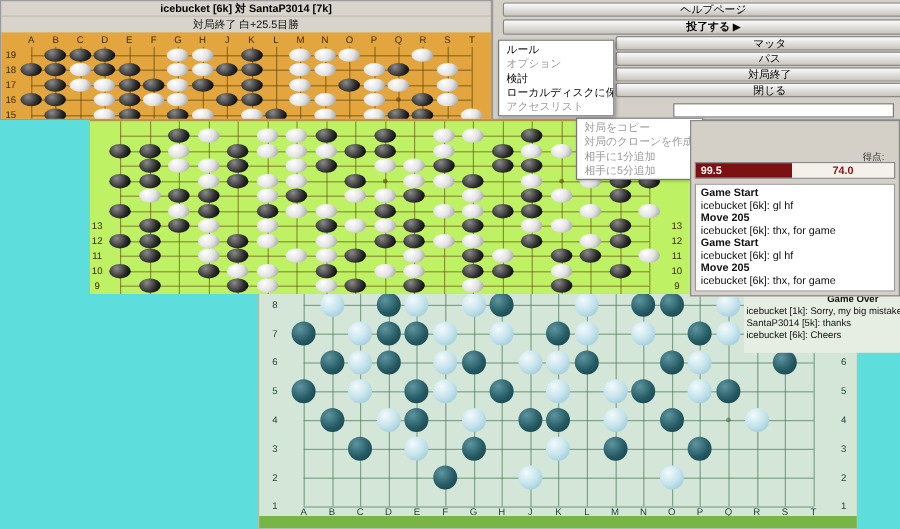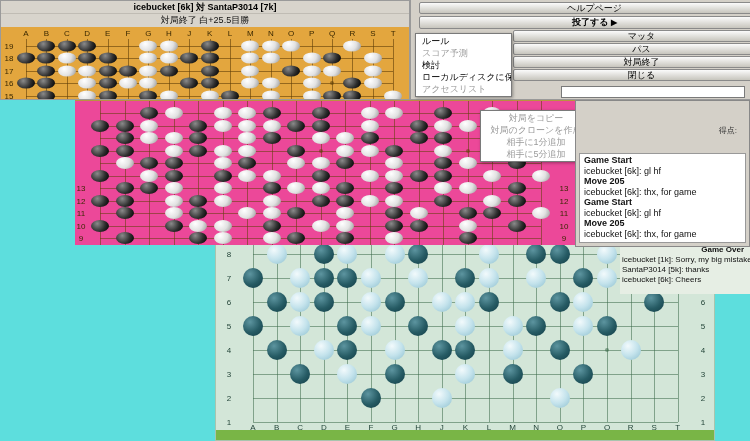--- a/index.html
+++ b/index.html
@@ -9,21 +9,21 @@
   .window{position:absolute;}
 
   
   .top-window{left:0;top:0;width:410px;height:100px;background:#d8d4cc;z-index:2;border:1px solid #9a9a9a;}
   .titlebar{height:13px;line-height:13px;text-align:center;font-weight:bold;font-size:9px;color:#000;border-bottom:1px solid #c0bcb4;}
   .subtitle{height:12px;line-height:12px;text-align:center;font-size:9px;color:#111;}
   .board{position:absolute;overflow:hidden;}
   .board-top{left:0;top:26px;right:0;bottom:0;background:#e3a63e;}
 
   
-  .board-mid{left:75px;top:100px;width:502px;height:145px;background:#ec4899;z-index:3;border-top:1px solid #b89440;text-align:right;}
+  .board-mid{left:75px;top:100px;width:502px;height:145px;background:#bef264;z-index:3;border-top:1px solid #b89440;text-align:right;}
 
   
   .left-frag{left:0;top:100px;width:76px;height:145px;background:#ffffff;z-index:3;border-right:1px solid #aaa;}
   .frag-top{height:12px;background:#cfccc4;border-bottom:1px solid #9a9a9a;}
   .player-row{display:flex;align-items:center;gap:3px;padding:12px 0 0 3px;}
   .avatar{width:13px;height:13px;background:linear-gradient(135deg,#44607a,#16242e);border:1px solid #222;flex:0 0 auto;}
   .pname{font-weight:bold;font-size:9px;color:#000;white-space:nowrap;}
 
   
   .right-panel{left:410px;top:0;width:364px;height:100px;background:#d4d0c8;z-index:2;border-left:1px solid #999;border-bottom:1px solid #999;}
@@ -31,37 +31,37 @@
   .btn-help{position:absolute;left:8px;right:4px;top:2px;height:12px;}
   .btn-options{position:absolute;left:8px;right:4px;top:16px;height:13px;font-weight:bold;}
   .btn-options .arrow{font-size:8px;}
   .btn-col{position:absolute;left:102px;right:4px;top:30px;}
   .btn-col .btn{width:100%;height:12px;margin-bottom:1px;}
   .chat-input{position:absolute;left:150px;top:86px;width:184px;height:12px;border:1px solid #7a7a7a;background:#fff;font-size:9px;padding:0 2px;}
 
   
   .menu{position:absolute;background:#fff;border:1px solid #7a7a7a;box-shadow:1px 1px 3px rgba(0,0,0,.35);padding:1px 0;}
   .menu1{left:415px;top:33px;width:97px;z-index:6;}
-  .menu2{left:480px;top:110px;width:106px;z-index:4;text-align:center;}
+  .menu2{left:480px;top:98px;width:106px;z-index:4;}
   .menu-item{height:12px;line-height:12px;padding-left:6px;font-size:9px;color:#000;white-space:nowrap;overflow:hidden;}
   .menu-item.disabled{color:#9a9a9a;}
 
   
   .score-window{left:575px;top:100px;width:175px;height:147px;background:#d4d0c8;z-index:5;border:1px solid #888;}
   .sw-header{position:absolute;left:3px;right:3px;top:4px;height:16px;background:#fff;border:1px solid #999;line-height:14px;}
   .sw-header .name{padding-left:10px;font-size:9px;color:#000;}
   .stone-icon{position:absolute;right:4px;top:1px;width:12px;height:12px;border-radius:50%;background:radial-gradient(circle at 35% 30%,#6a8a90,#1c3a40 60%,#000 95%);}
   .sw-score-label{position:absolute;top:24px;right:12px;font-size:8px;color:#333;}
   .sw-bar{position:absolute;left:3px;right:3px;top:34px;height:14px;display:flex;border:1px solid #888;}
   .sw-bar .seg-w{width:80px;background:#7d1012;color:#fff;line-height:12px;padding-left:4px;font-weight:bold;}
   .sw-bar .seg-b{flex:1;background:#f4f1ea;color:#8c1012;line-height:12px;text-align:center;font-weight:bold;}
   .sw-chat{position:absolute;left:3px;right:3px;top:52px;bottom:3px;background:#fff;border:1px solid #999;overflow:hidden;padding:1px 0;}
   .chat-line{line-height:10.5px;padding-left:4px;font-size:9px;color:#111;white-space:nowrap;overflow:hidden;}
   .chat-line.bold{font-weight:bold;}
-  .chat-line.right{text-align:right;padding-right:6px;}
+  .chat-line.right{text-align:right;padding-right:18px;}
 
   
   .bottom-window{left:215px;top:243px;width:500px;height:198px;z-index:1;background:#d3e6d8;border:1px solid #a8c4ae;}
   .board-bottom{left:0;top:0;right:0;bottom:10px;}
   .green-strip{position:absolute;left:0;right:0;bottom:0;height:10px;background:#79b546;}
 
   
   .game-over-panel{left:620px;top:244px;width:130px;height:50px;z-index:2;background:#e6eee4;overflow:hidden;padding-top:1px;}
   .game-over-panel .chat-line{font-size:8px;line-height:10px;padding-left:2px;}
 
@@ -535,35 +535,39 @@
         <button class="btn">マッタ</button>
         <button class="btn">パス</button>
         <button class="btn">対局終了</button>
         <button class="btn">閉じる</button>
       </div>
     <input class="chat-input" value="" style="">
   </div>
 
   <div class="menu menu1">
       <div class="menu-item">ルール</div>
-      <div class="menu-item disabled">スコア予測</div>
+      <div class="menu-item disabled">オプション</div>
       <div class="menu-item">検討</div>
       <div class="menu-item">ローカルディスクに保存</div>
       <div class="menu-item disabled">アクセスリスト</div>
     </div>
 
   <div class="menu menu2">
       <div class="menu-item disabled">対局をコピー</div>
       <div class="menu-item disabled">対局のクローンを作成</div>
       <div class="menu-item disabled">相手に1分追加</div>
       <div class="menu-item disabled">相手に5分追加</div>
     </div>
 
   <div class="window score-window">
     <div class="sw-score-label">得点:</div>
+    <div class="sw-bar">
+      <div class="seg-w">99.5</div>
+      <div class="seg-b">74.0</div>
+    </div>
     <div class="sw-chat">
         <div class="chat-line bold">Game Start</div>
         <div class="chat-line">icebucket [6k]: gl hf</div>
         <div class="chat-line bold">Move 205</div>
         <div class="chat-line">icebucket [6k]: thx, for game</div>
         <div class="chat-line bold">Game Start</div>
         <div class="chat-line">icebucket [6k]: gl hf</div>
         <div class="chat-line bold">Move 205</div>
         <div class="chat-line">icebucket [6k]: thx, for game</div>
       </div>

